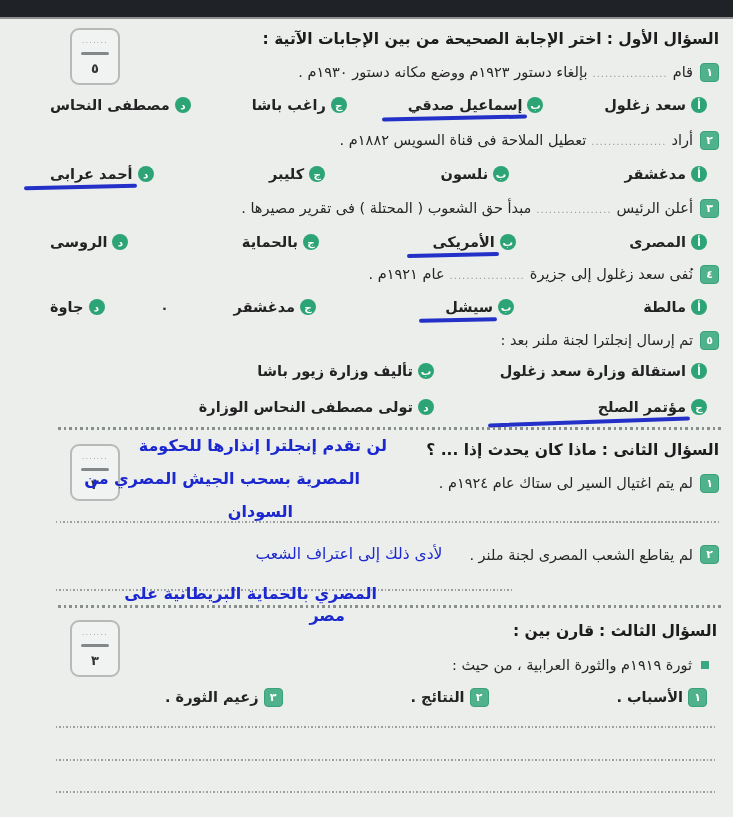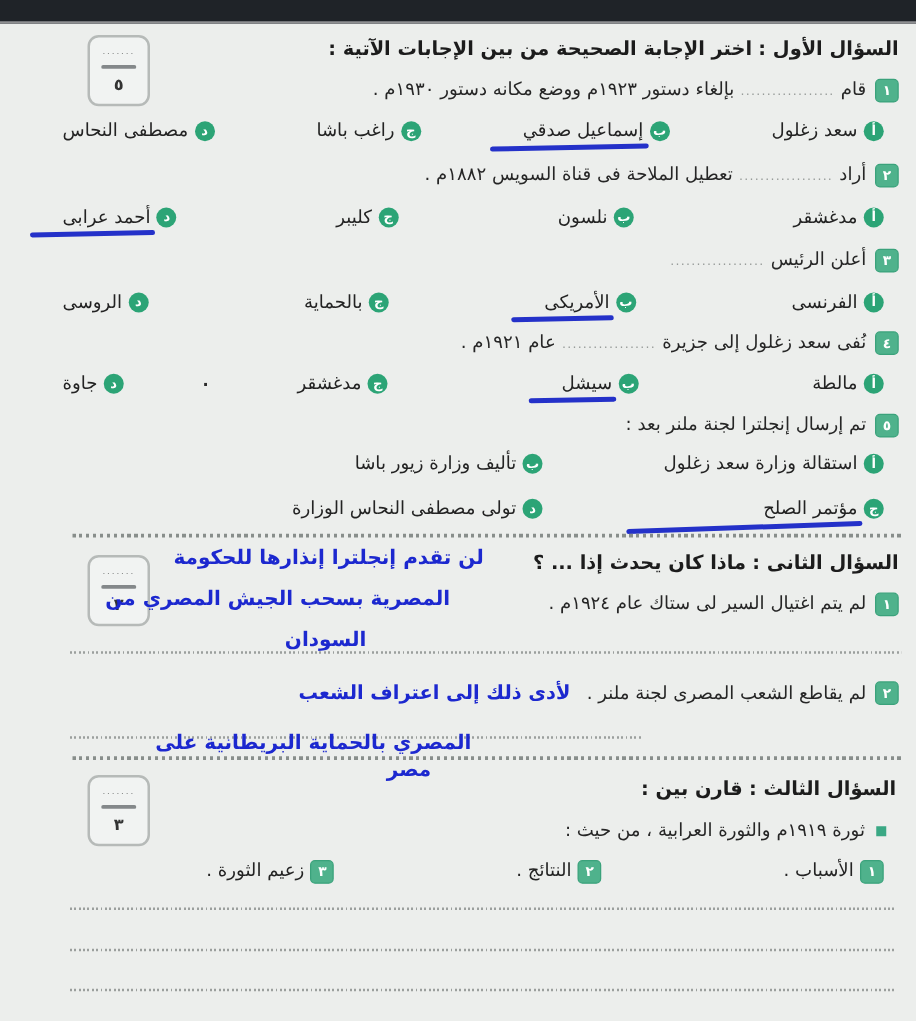--- a/index.html
+++ b/index.html
@@ -15,37 +15,37 @@
   .sec-title{font-size:15.5px;font-weight:bold;color:#1c1c1c;gap:5px;}
   .sec-title .trest{font-weight:bold;}
   .qtext{display:inline-flex;align-items:center;gap:5px;color:#262626;}
   .blank{color:#979b99;font-size:10px;letter-spacing:1px;transform:translateY(2px);}
   .nbadge{flex:none;width:17px;height:17px;border-radius:4px;background:#4fb28c;border:1px solid #3aa27b;
     color:#fff;font-size:11px;font-weight:bold;display:flex;align-items:center;justify-content:center;}
   .obadge{flex:none;width:16px;height:16px;border-radius:50%;background:#2ca476;
     color:#fff;font-size:10.5px;font-weight:bold;display:flex;align-items:center;justify-content:center;}
   .opts{right:26px;left:50px;justify-content:space-between;}
   .opt{display:flex;align-items:center;gap:5px;}
-  .olabel{position:relative;}
+  .olabel{position:relative;font-weight:bold;}
   .olabel.chosen::after{content:"";position:absolute;height:3.5px;background:#2431c9;border-radius:4px;
     right:-4px;left:-26px;bottom:-5px;transform:rotate(-1.2deg);}
   .olabel.swoosh-long.chosen::after{left:-110px;bottom:-7px;transform:rotate(-2deg);}
   .opts2{right:26px;left:120px;justify-content:flex-start;}
   .opts2 .opt:first-child{min-width:266px;}
   .scorebox{position:absolute;left:70px;width:46px;height:53px;border:2px solid #b6bab8;border-radius:9px;
     background:#f1f3f2;display:flex;flex-direction:column;align-items:center;justify-content:space-evenly;}
   .sb-dots{color:#7c7f7e;font-size:7px;letter-spacing:1.5px;line-height:1;}
   .sb-line{width:28px;height:2.5px;background:#84888a;border-radius:2px;}
   .sb-num{font-size:13px;font-weight:bold;color:#333;line-height:1;}
   .sep{position:absolute;height:3px;
     background-image:repeating-linear-gradient(90deg,#888e8b 0 2.5px,transparent 2.5px 5.5px);}
   .ansline{position:absolute;height:2px;
     background-image:repeating-linear-gradient(90deg,#9b9f9d 0 1.5px,transparent 1.5px 3.5px);}
   .ink{position:absolute;color:#1c28cf;font-weight:bold;font-size:16px;white-space:nowrap;direction:rtl;}
-  .ink-inline{color:#1c28cf;font-weight:bold;font-size:15.5px;margin-right:6px;}
+  .ink-inline{color:#1c28cf;font-weight:normal;font-size:15.5px;margin-right:20px;}
   .bullet{flex:none;width:8px;height:8px;background:#3aa884;margin-left:2px;}
   .stray-dot{position:absolute;color:#2b2b2b;font-weight:bold;font-size:13px;}
 </style>
 </head>
 <body>
 
 <div class="page">
   <div class="topbar"></div>
 
   <div class="scorebox" style="top:28px">
@@ -111,26 +111,27 @@
       <span class="obadge">د</span>
       <span class="olabel chosen">أحمد عرابى</span>
     </div>
   </div>
 
   <div class="row" style="top:199px;right:14px">
     <span class="nbadge">٣</span>
     <span class="qtext">
       <span>أعلن الرئيس</span>
       <span class="blank">..................</span>
+      <span>مبدأ حق الشعوب ( المحتلة ) فى تقرير مصيرها .</span>
     </span>
   </div>
   <div class="row opts" style="top:233px">
     <div class="opt">
       <span class="obadge">أ</span>
-      <span class="olabel">الفرنسى</span>
+      <span class="olabel">المصرى</span>
     </div>
     <div class="opt">
       <span class="obadge">ب</span>
       <span class="olabel chosen">الأمريكى</span>
     </div>
     <div class="opt">
       <span class="obadge">ج</span>
       <span class="olabel">بالحماية</span>
     </div>
     <div class="opt">

